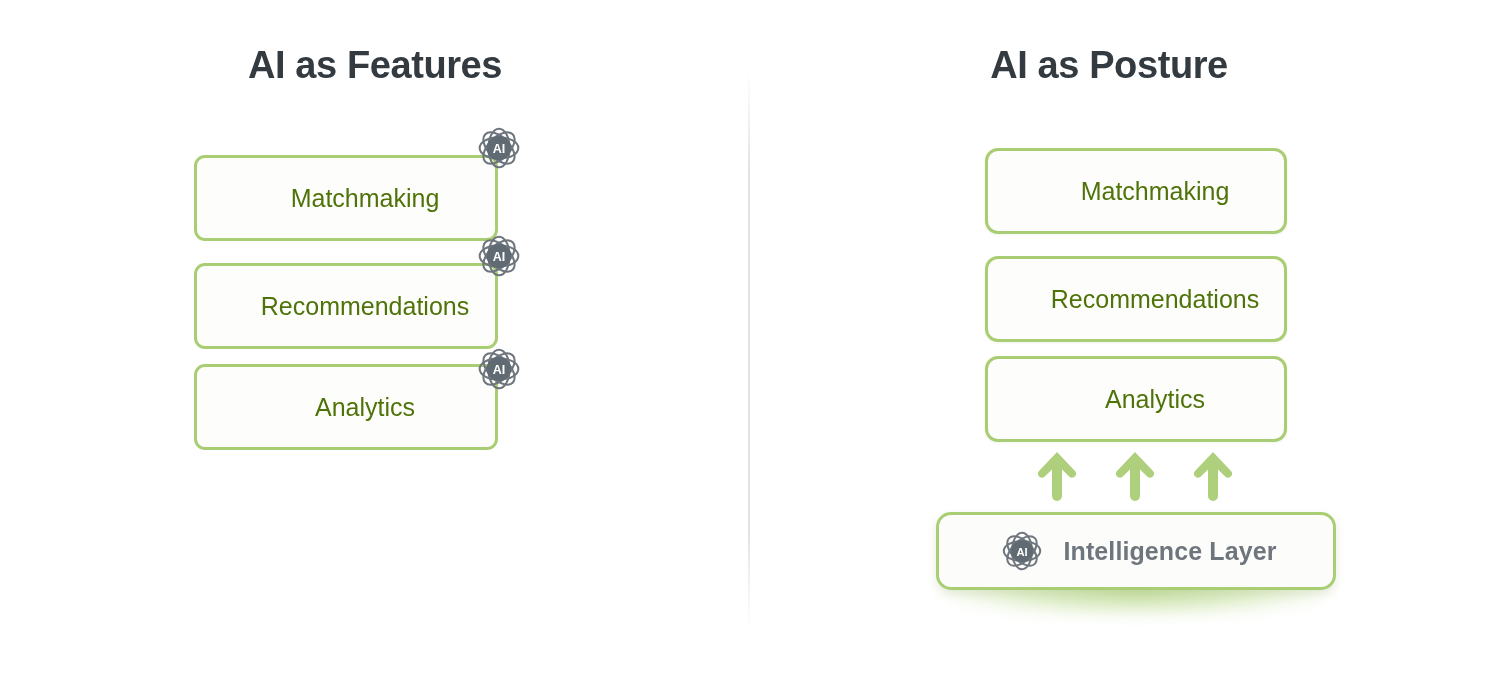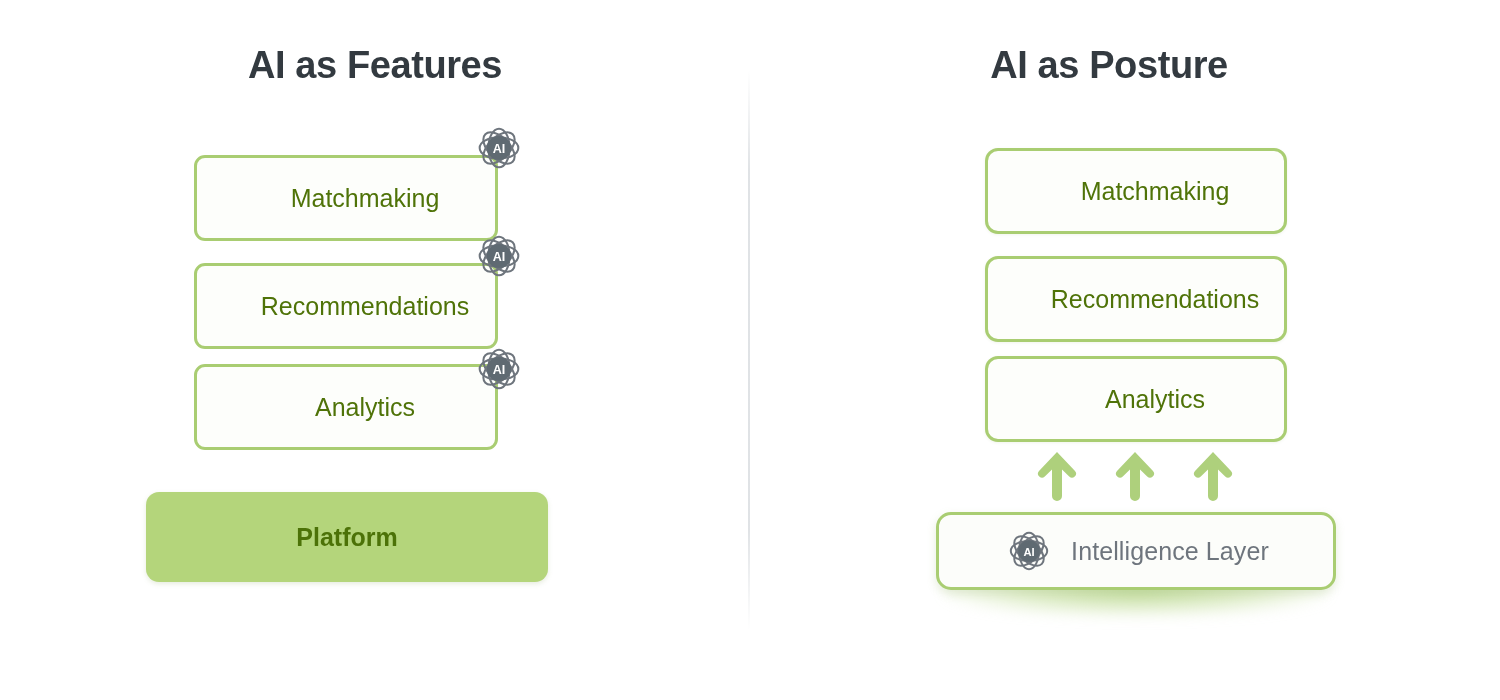--- a/index.html
+++ b/index.html
@@ -160,21 +160,21 @@
     display: flex;
     align-items: center;
     justify-content: center;
     gap: 16px;
     box-shadow: 0 4px 10px rgba(140,175,95,0.22);
   }
   .intel-icon { width: 52px; height: 52px; flex: 0 0 auto; }
   .intel-icon svg { display: block; width: 100%; height: 100%; }
   .intel-label {
     font-size: 25px;
-    font-weight: normal;
+    font-weight: bold;
     color: #6e757d;
     letter-spacing: 0.1px;
   }
 </style>
 </head>
 <body>
 
 <div class="canvas">
 
   <div class="panel panel-left">
@@ -225,23 +225,20 @@
           <ellipse cx="30" cy="30" rx="20" ry="11"></ellipse>
           <ellipse cx="30" cy="30" rx="20" ry="11" transform="rotate(45 30 30)"></ellipse>
           <ellipse cx="30" cy="30" rx="20" ry="11" transform="rotate(90 30 30)"></ellipse>
           <ellipse cx="30" cy="30" rx="20" ry="11" transform="rotate(135 30 30)"></ellipse>
         </g>
         <circle cx="30" cy="30" r="12.5" fill="#5f6a72"></circle>
         <text x="30" y="35.5" text-anchor="middle" font-family="Liberation Sans, sans-serif" font-size="13" font-weight="bold" fill="#ffffff">AI</text>
       </svg>
     </div>
 
-    <div class="platform-bar">
-      <span>Platform</span>
-    </div>
 
   </div>
 
   <div class="divider"></div>
 
   <div class="panel panel-right"></div>
 
   <div class="panel-title" style="left:734px;">AI as Posture</div>
 
   <div class="feature-box right-box b1">

